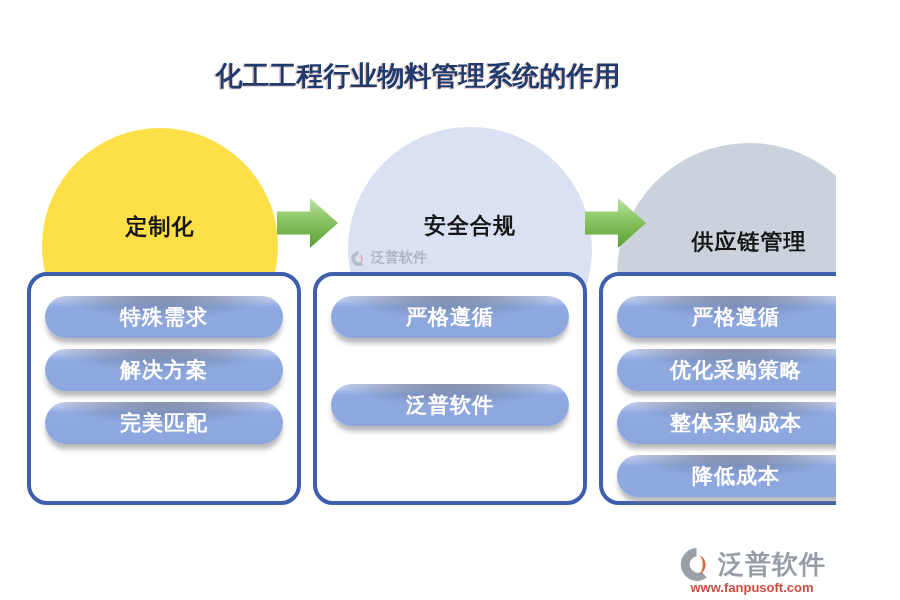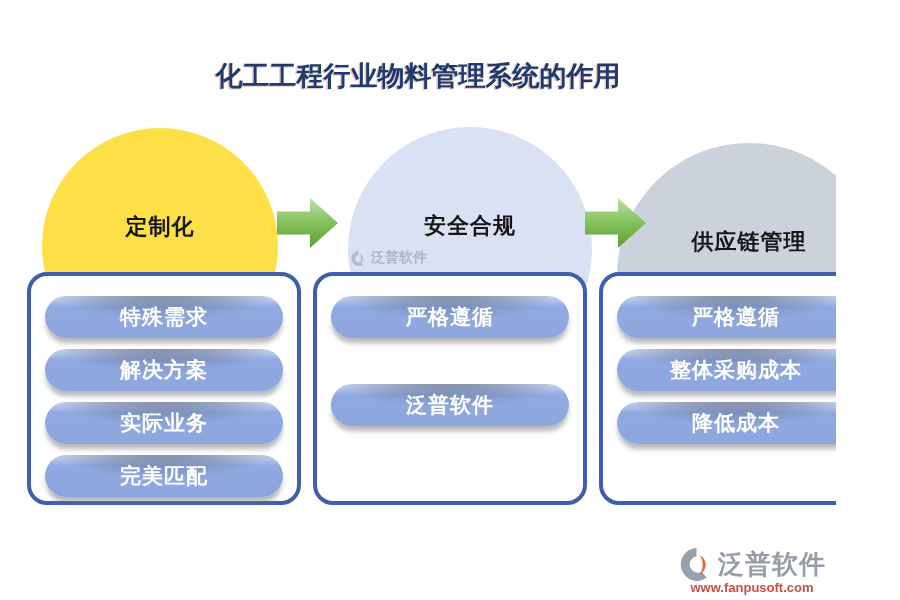--- a/index.html
+++ b/index.html
@@ -82,31 +82,31 @@
   <div class="circle circle-3" aria-label="供应链管理" style="background-color: rgb(203, 210, 220);">
     <div class="circle-label">供应链管理</div>
   </div>
 
   <div class="flow-arrow arrow-1"></div>
   <div class="flow-arrow arrow-2"></div>
 
   <section class="panel panel-1">
     <div class="pill">特殊需求</div>
     <div class="pill">解决方案</div>
-    <div class="pill">实际业务</div>
     <div class="pill">完美匹配</div>
   </section>
 
   <section class="panel panel-2">
     <div class="pill">严格遵循</div>
     <div class="pill">泛普软件</div>
   </section>
 
   <section class="panel panel-3">
     <div class="pill">严格遵循</div>
+    <div class="pill">优化采购策略</div>
     <div class="pill">整体采购成本</div>
     <div class="pill">降低成本</div>
   </section>
 
   <div class="wm-center">
     <svg viewBox="0 0 36 36" aria-hidden="true">
       <path d="M18 2 A16 16 0 1 0 28 31 L23 25 A8 8 0 1 1 18 10 Z" fill="#9aa0aa"></path>
       <path d="M21 9 C29 13 29 23 21 28 C25 22 25 14 21 9 Z" fill="#d96c43"></path>
     </svg>
     <span>泛普软件</span>

